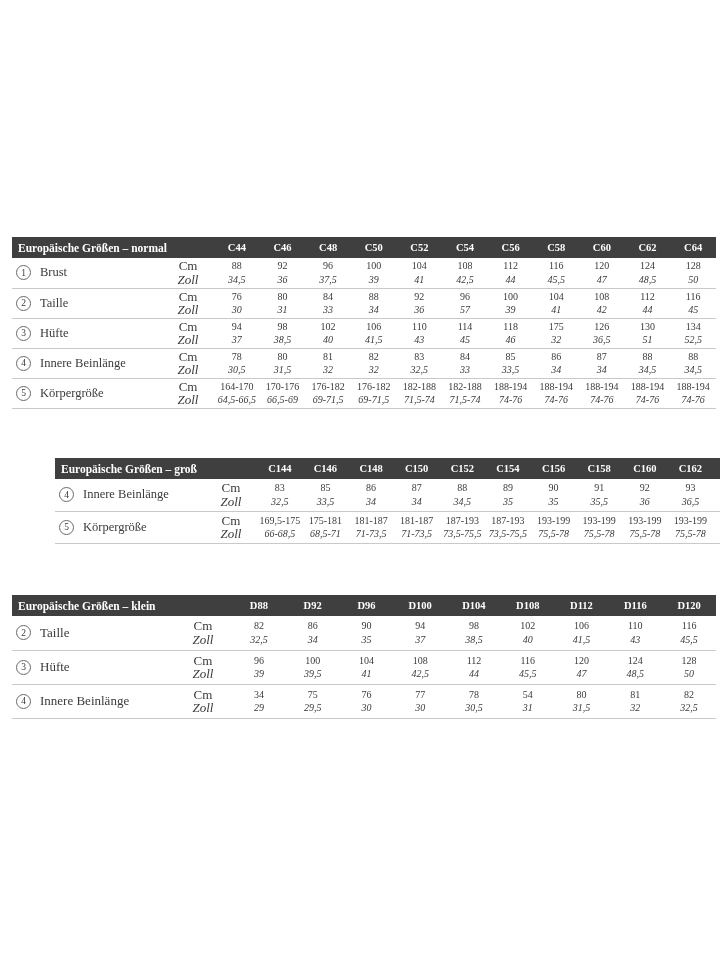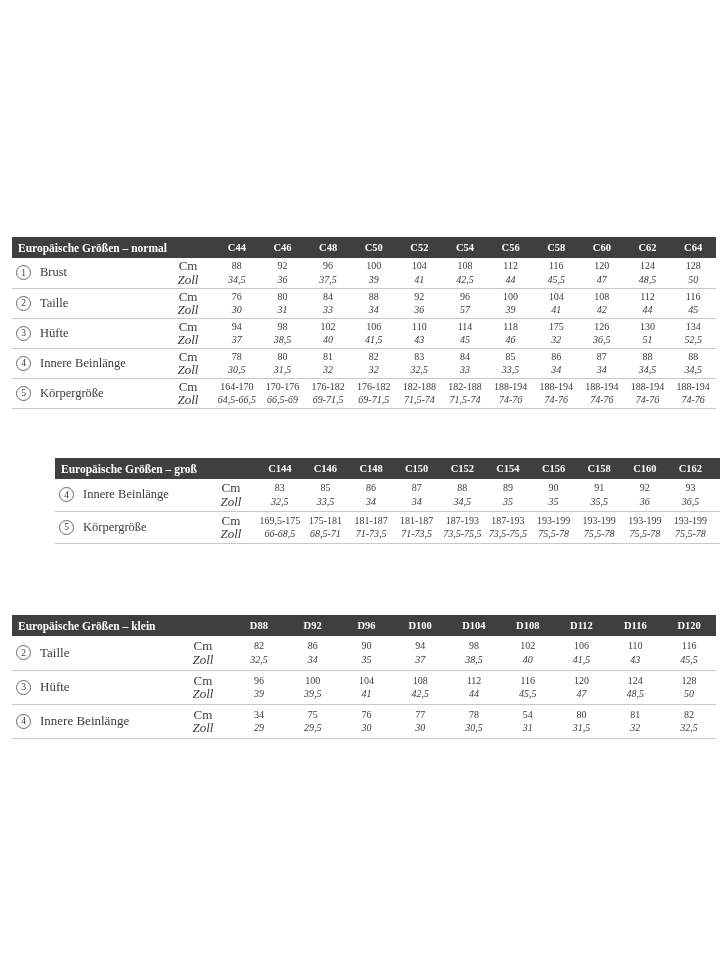--- a/index.html
+++ b/index.html
@@ -14,21 +14,21 @@
   table.sizes {
     position: absolute;
     left: 12px;
     width: 704px;
     border-collapse: collapse;
     table-layout: fixed;
     font-family: Liberation Serif, serif;
   }
   #t0 { top: 237px; }
   #t1 { top: 458px; margin-left: 43px; }
-  #t2 { top: 595px; margin-top: 20px; }
+  #t2 { top: 595px; }
 
   thead th {
     background: #3f3f3f;
     color: #ffffff;
     font-size: 10.5px;
     font-weight: bold;
     height: 21px;
     text-align: center;
     padding: 0;
     white-space: nowrap;

